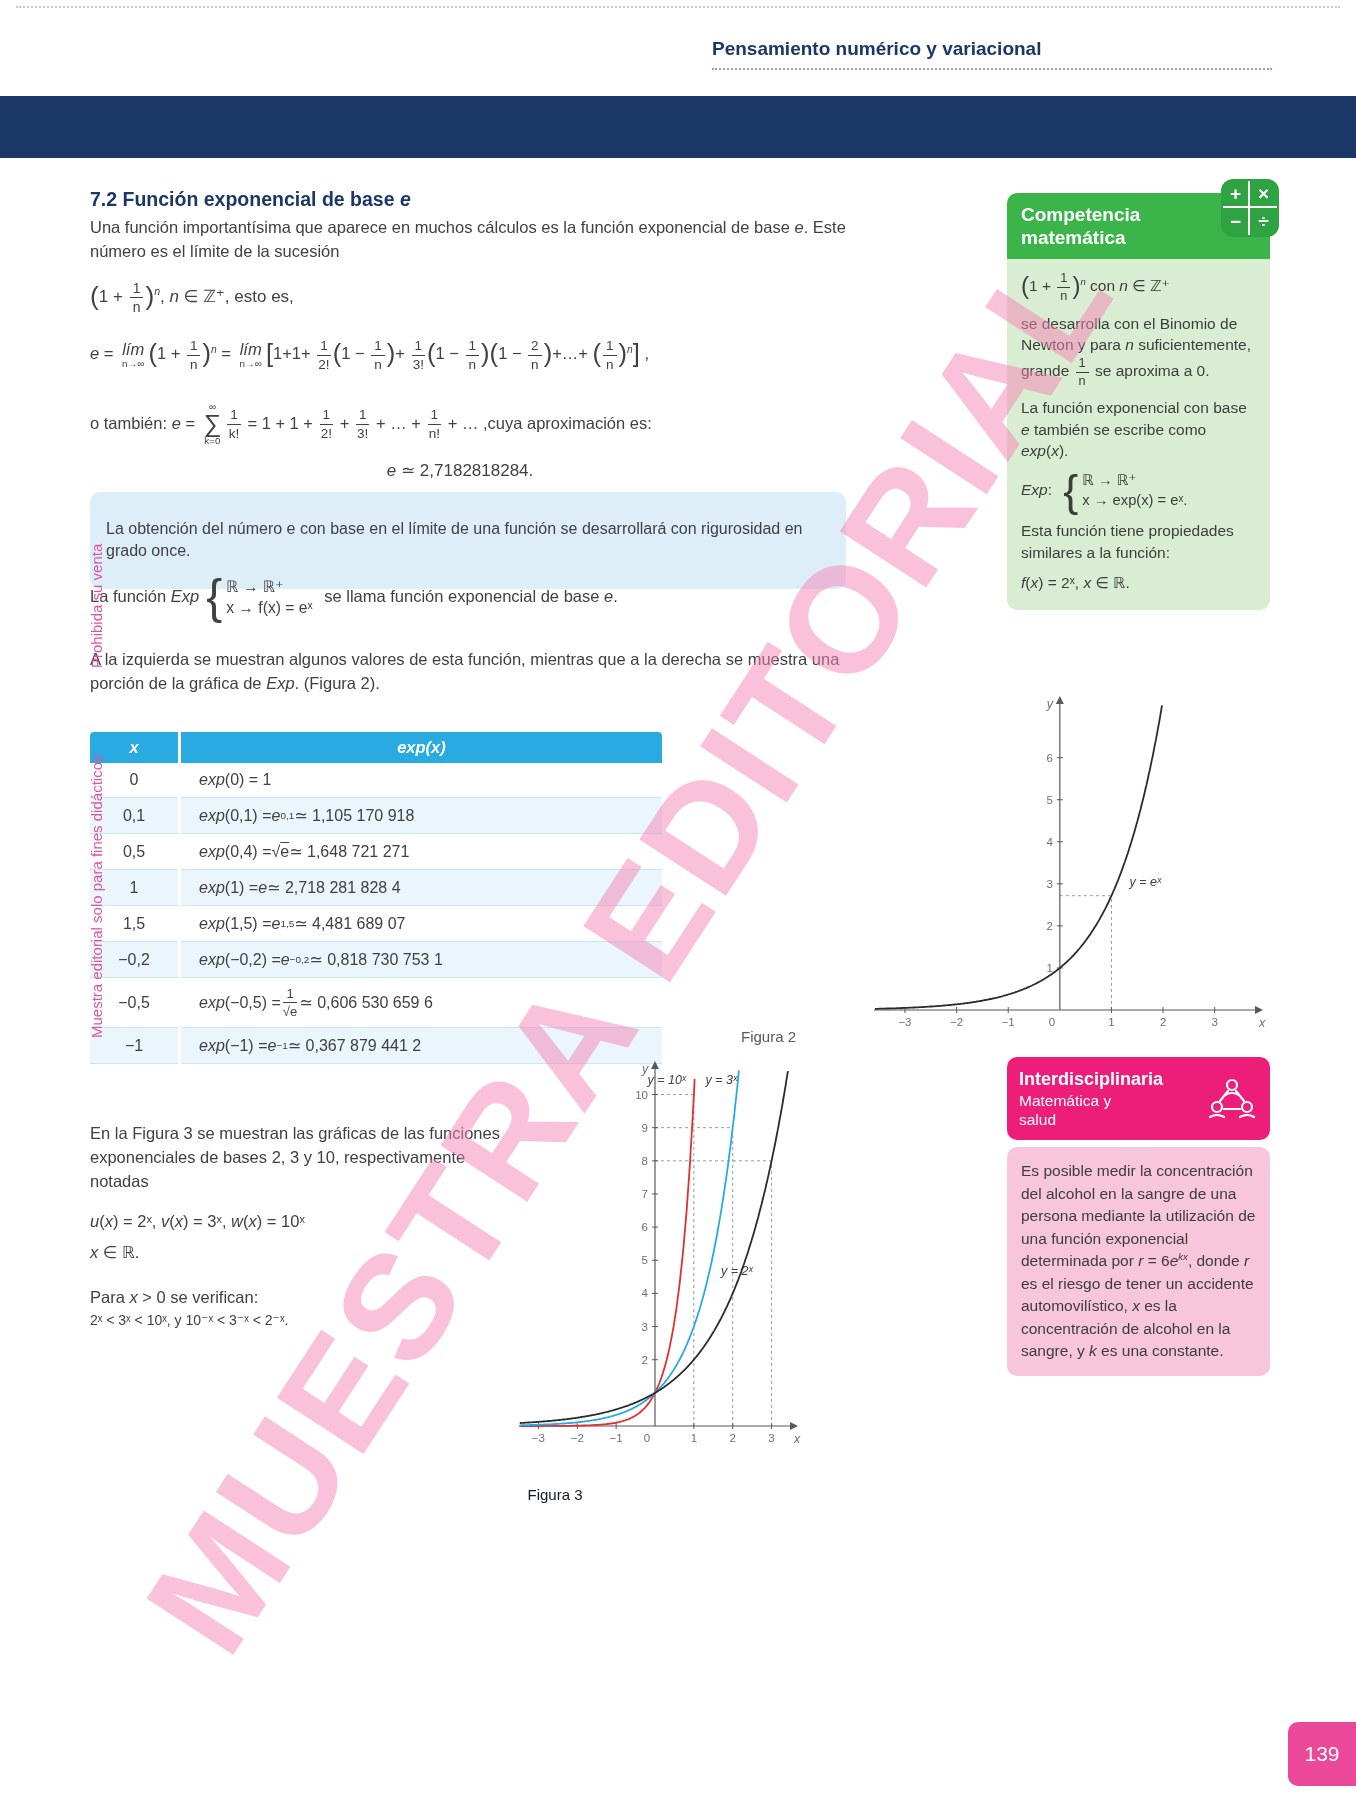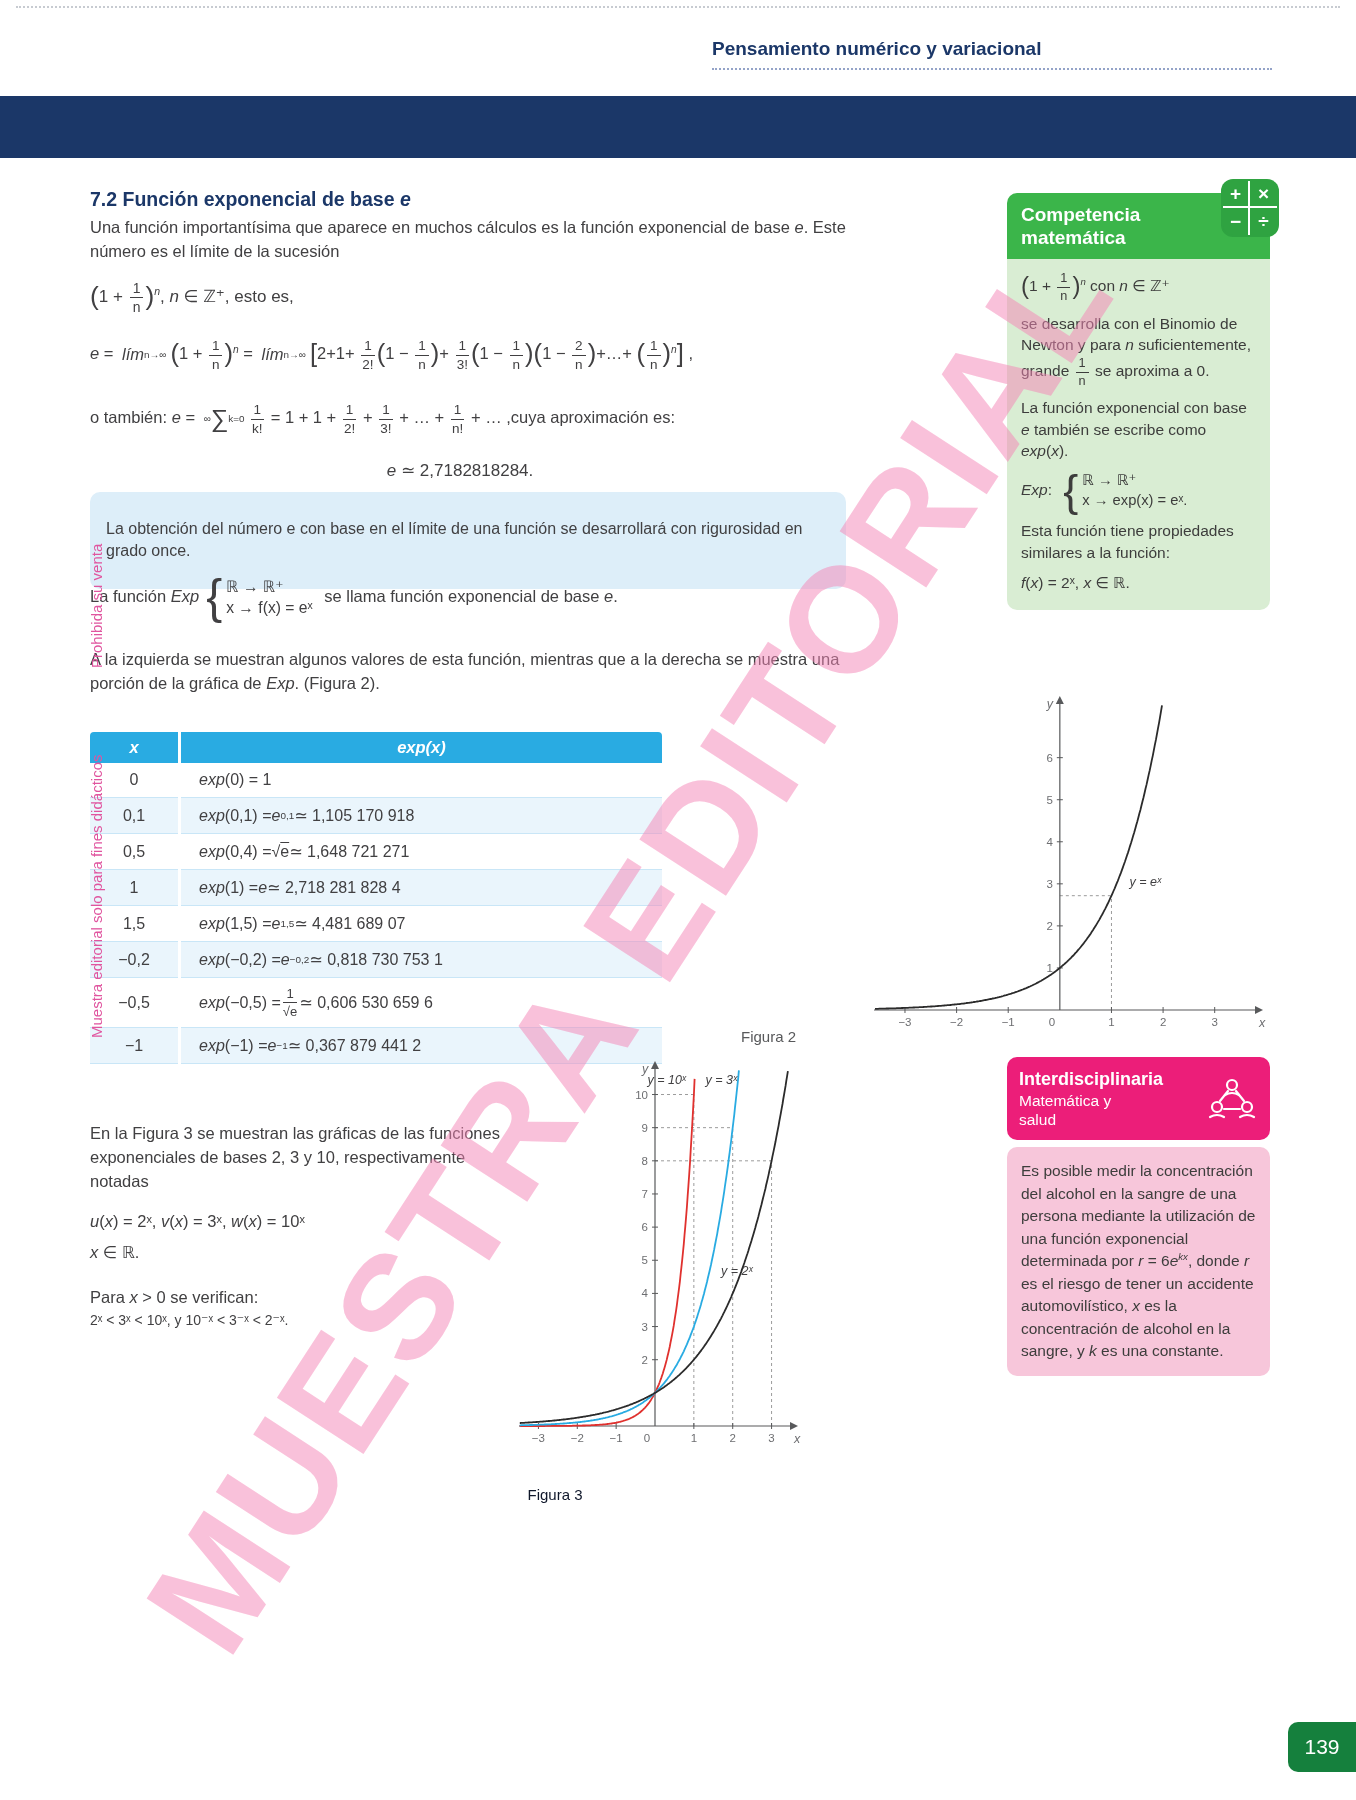--- a/index.html
+++ b/index.html
@@ -71,41 +71,41 @@
   
   #pinkbox{position:absolute;left:1007px;top:1057px;width:263px}
   .pb-header{background:#ec1e79;border-radius:10px;padding:11px 12px;color:#fff;display:flex;
              justify-content:space-between;align-items:center}
   .pb-t1{font-weight:bold;font-size:18px;line-height:1.25}
   .pb-t2{font-size:15.5px;line-height:1.25}
   .pb-body{background:#f7c6da;border-radius:10px;margin-top:7px;padding:13px 14px;font-size:15.5px;
            line-height:1.45;color:#3d3d3c}
 
   
-  #pagenum{position:absolute;right:0;top:1722px;width:68px;height:50px;background:#15803d;color:#fff;
+  #pagenum{position:absolute;right:0;top:1722px;width:68px;height:64px;background:#ec4899;color:#fff;
            border-radius:10px 0 0 10px;display:flex;align-items:center;justify-content:center;font-size:21px}
 
   
   #watermark{position:absolute;left:112px;top:1588px;transform:rotate(-57deg);transform-origin:0 0;
              font-size:150px;font-weight:bold;letter-spacing:3px;color:#f585b6;opacity:0.5;
              white-space:nowrap;z-index:40;pointer-events:none}
   .vnote{position:absolute;transform:rotate(-90deg);transform-origin:0 0;white-space:nowrap;
          font-size:15px;color:#e0559f;z-index:41}
   #vnote1{left:88px;top:668px}
   #vnote2{left:88px;top:1038px}
 
   
   .fm .tk-it, .tk-it{font-style:italic}
   sup{font-size:0.62em}
   .tk-frac{display:inline-flex;flex-direction:column;align-items:center;vertical-align:middle;
            font-size:0.82em;line-height:1.15;margin:0 2px;text-align:center}
   .tk-num{border-bottom:1.4px solid currentColor;padding:0 3px 1px}
   .tk-den{padding-top:1px}
   .tk-big{font-size:1.55em;font-weight:300;vertical-align:middle;line-height:1;position:relative;top:-1px}
-  .tk-lim,.tk-sum{display:inline-flex;flex-direction:row;align-items:center;vertical-align:middle;
+  .tk-lim,.tk-sum{display:inline-flex;flex-direction:column;align-items:center;vertical-align:middle;
                   line-height:1.05;margin:0 4px}
   .tk-sub{font-size:0.6em}
   .tk-sig{font-size:1.5em;line-height:0.95}
   .tk-ovl{text-decoration:overline}
   .tk-cases{display:inline-flex;align-items:center;vertical-align:middle;margin:0 7px}
   .tk-brace{font-size:2.9em;font-weight:300;line-height:0.72;margin-right:4px}
   .tk-clines{display:inline-flex;flex-direction:column;line-height:1.35;font-size:0.95em}
 </style>
 </head>
 <body>
@@ -124,21 +124,21 @@
       </span><span class="tk-big">)</span><sup class="tk-it">n</sup><span>,   </span><span class="tk-it">n</span><span> ∈ ℤ⁺, esto es,</span></div>
   <div id="f-main" class="fm"><span class="tk-it">e</span><span> = </span><span class="tk-lim">
         <span class="tk-it">lím</span>
         <span class="tk-sub">n→∞</span>
       </span><span class="tk-big">(</span><span>1 + </span><span class="tk-frac">
         <span class="tk-num">1</span>
         <span class="tk-den">n</span>
       </span><span class="tk-big">)</span><sup class="tk-it">n</sup><span> = </span><span class="tk-lim">
         <span class="tk-it">lím</span>
         <span class="tk-sub">n→∞</span>
-      </span><span class="tk-big">[</span><span>2+1+ </span><span class="tk-frac">
+      </span><span class="tk-big">[</span><span>1+1+ </span><span class="tk-frac">
         <span class="tk-num">1</span>
         <span class="tk-den">2!</span>
       </span><span class="tk-big">(</span><span>1 − </span><span class="tk-frac">
         <span class="tk-num">1</span>
         <span class="tk-den">n</span>
       </span><span class="tk-big">)</span><span>+ </span><span class="tk-frac">
         <span class="tk-num">1</span>
         <span class="tk-den">3!</span>
       </span><span class="tk-big">(</span><span>1 − </span><span class="tk-frac">
         <span class="tk-num">1</span>

